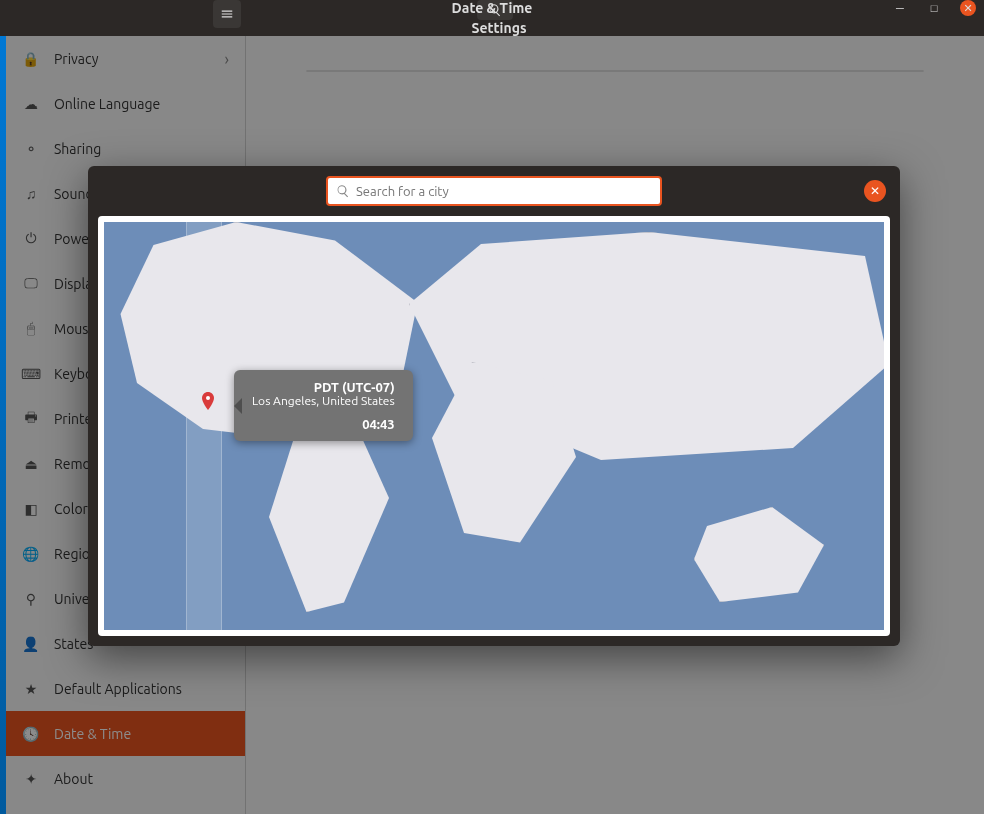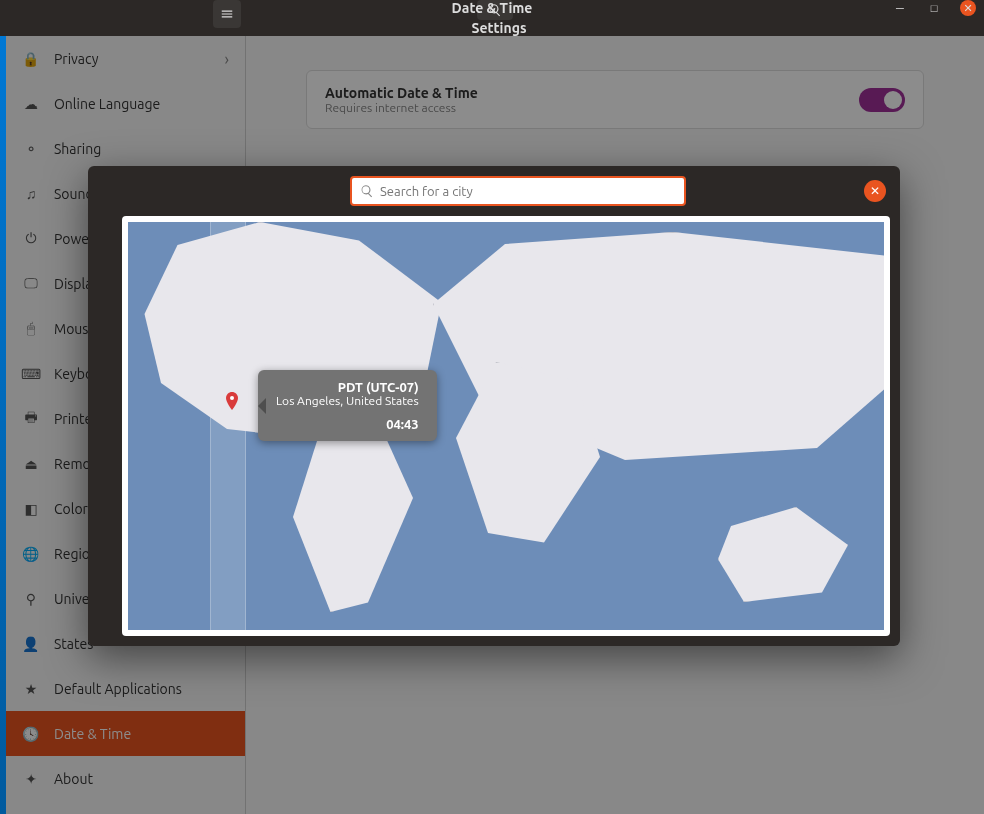--- a/index.html
+++ b/index.html
@@ -31,21 +31,21 @@
 .row .lbls .s { font-size:12px; color:#888; }
 .row.disabled .lbls .t { color:#aaa; }
 .row.disabled .lbls .s { color:#bbb; }
 .switch { width:46px; height:24px; border-radius:12px; background:#a0309a; position:relative; }
 .switch::after { content:""; position:absolute; right:3px; top:3px; width:18px; height:18px; border-radius:50%; background:#fff; }
 .switch.off { background:#ddd; }
 .switch.off::after { left:3px; right:auto; background:#f0f0f0; }
 
 .overlay { position:absolute; left:6px; top:36px; width:978px; height:778px; background:rgba(0,0,0,0.45); }
 
-.dialog { position:absolute; left:88px; top:166px; width:812px; background:#2c2826; border-radius:6px; box-shadow:0 12px 40px rgba(0,0,0,0.5);padding-left:24px; }
+.dialog { position:absolute; left:88px; top:166px; width:812px; background:#2c2826; border-radius:6px; box-shadow:0 12px 40px rgba(0,0,0,0.5); }
 .dialog-header { height:50px; display:flex; align-items:center; padding:0 14px; gap:12px; position:relative; }
 .search-wrap { flex:0 0 336px; margin-left:224px; height:30px; background:#fff; border:2px solid #e95420; border-radius:4px; display:flex; align-items:center; padding:0 8px; gap:6px; }
 .search-wrap input { border:none; outline:none; font-size:13px; flex:1; }
 .dialog-close { position:absolute; right:14px; width:22px; height:22px; border-radius:50%; background:#e95420; display:flex; align-items:center; justify-content:center; color:#fff; font-size:12px; cursor:pointer; }
 
 .map-area { margin:0 10px 10px 10px; background:#fff; border-radius:4px; padding:6px; }
 .map { width:100%; height:408px; background:#6d8db8; position:relative; overflow:hidden; }
 .tz-band { position:absolute; top:0; bottom:0; width:36px; background:rgba(255,255,255,0.15); border-left:1px solid rgba(255,255,255,0.25); border-right:1px solid rgba(255,255,255,0.25); }
 .land { position:absolute; background:#e8e7ec; border:1px solid #bfc0c8; }
 .highlight-zone { position:absolute; background:#8fd14f; opacity:0.85; }
@@ -151,27 +151,20 @@
         <span>Date &amp; Time</span>
       </div>
       <div class="sidebar-item">
         <span class="ic">✦</span>
         <span>About</span>
       </div>
     </div>
 
   <div class="content">
     <div class="card">
-      <div class="row">
-        <div class="lbls">
-          <div class="t">Automatic Date &amp; Time</div>
-          <div class="s">Requires internet access</div>
-        </div>
-        <div class="switch"></div>
-      </div>
     </div>
   </div>
 </div>
 
 <div class="overlay"></div>
 
 <div class="dialog">
   <div class="dialog-header">
     <div class="search-wrap">
       <svg viewBox="0 0 24 24" width="14" height="14" fill="#888">

